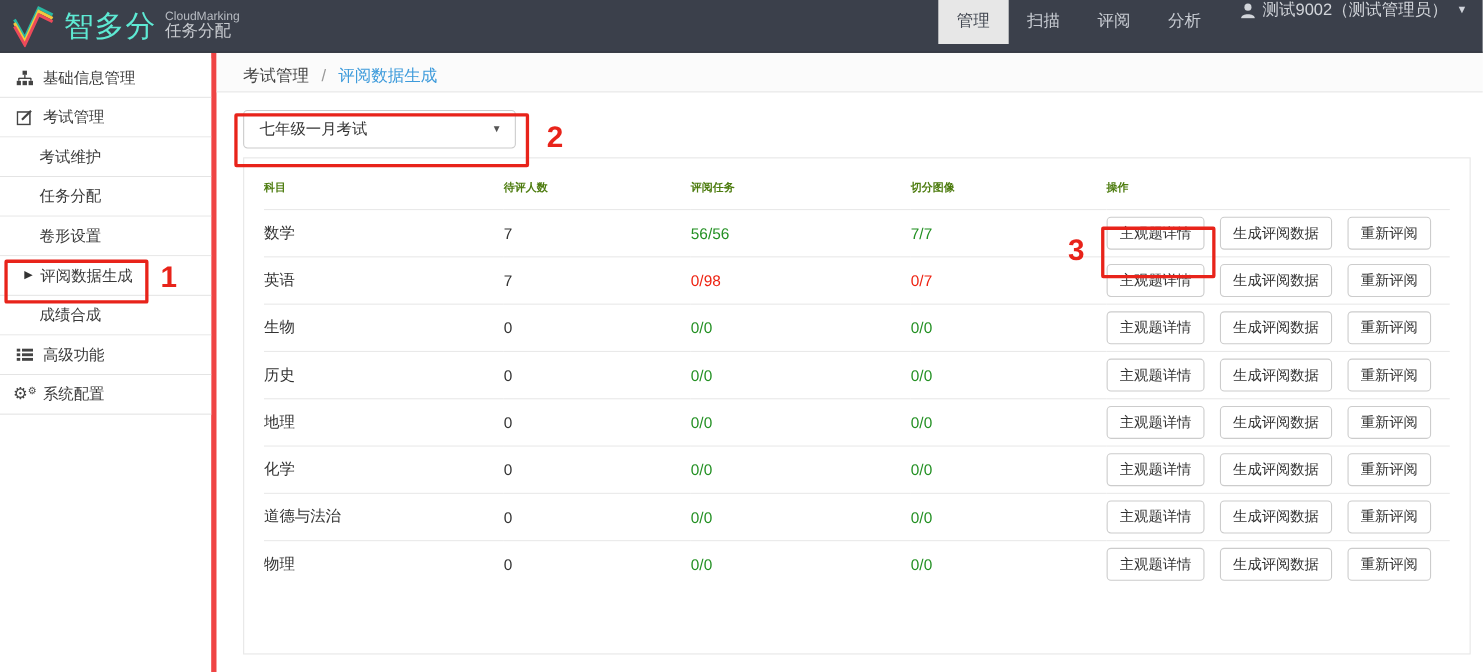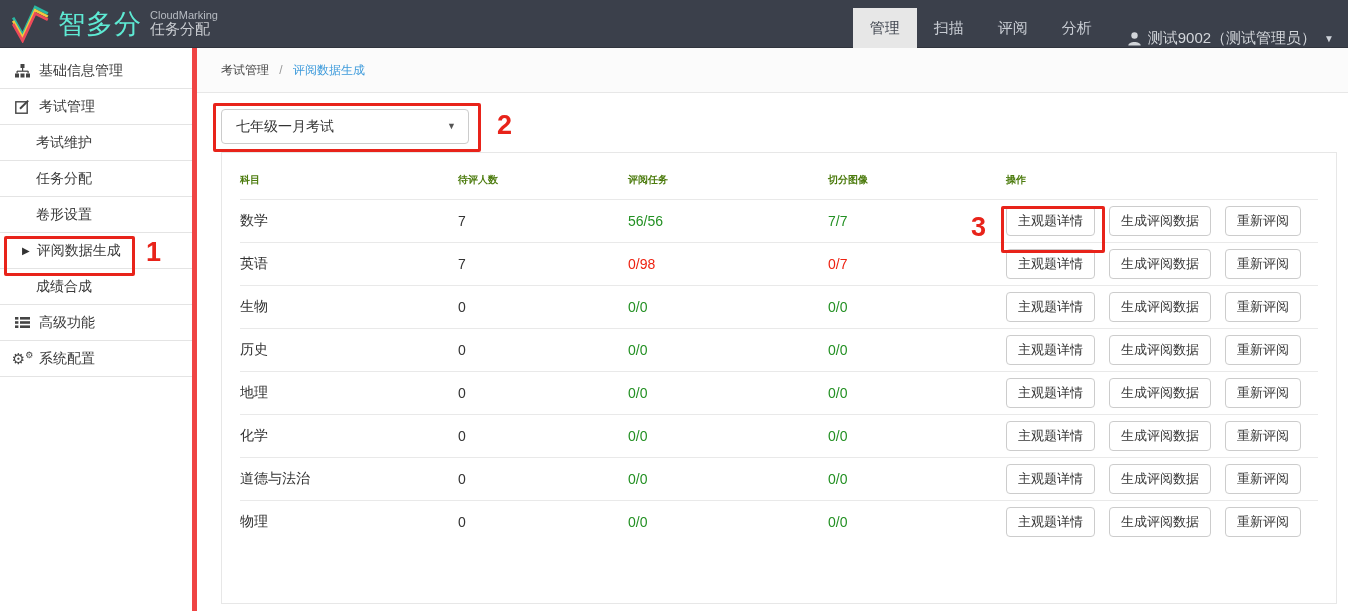--- a/index.html
+++ b/index.html
@@ -8,21 +8,21 @@
 
   
   .topbar { position:relative; height:48px; background:#3b404b; display:flex;
     align-items:center; justify-content:space-between; border-bottom:1px solid #30343d; }
   .brand { display:flex; align-items:center; padding-left:10px; }
   .brand-mark { width:42px; height:38px; margin-right:6px; }
   .brand-name { font-size:27px; color:#5eead4; letter-spacing:1px; }
   .brand-sub { margin-left:8px; line-height:1.05; }
   .brand-sub .en { font-size:11px; color:#b7bbc2; display:block; }
   .brand-sub .cn { font-size:15px; color:#c9ccd1; display:block; }
-  .topnav { display:flex; align-items:flex-end; height:48px; padding-right:14px; }
+  .topnav { display:flex; align-items:flex-start; height:48px; padding-right:14px; }
   .tab { height:40px; line-height:40px; margin-top:0; padding:0 17px; font-size:15px;
     color:#c8ccd3; cursor:pointer; }
   .tab.active { background:#e7e7e7; color:#434852; }
   .usermenu { display:flex; align-items:center; margin-left:18px; color:#d2d5da;
     font-size:15px; cursor:pointer; }
   .usermenu svg { margin-right:6px; }
   .caret-down { font-size:10px; color:#cfd3da; margin-left:8px; }
 
   
   .layout { display:flex; height:563px; }
@@ -31,22 +31,22 @@
     font-size:14px; color:#3a3a3a; border-bottom:1px solid #e4e4e4; cursor:pointer;
     background:#fff; }
   .side-item .ic { width:17px; margin-right:8px; color:#444; display:inline-flex;
     justify-content:center; }
   .side-item.sub { padding-left:36px; }
   .side-item.sub.active { padding-left:22px; }
   .caret-right { font-size:10px; color:#333; margin-right:7px; }
   .gears { font-size:15px; line-height:1; color:#444; }
 
   .main { flex:1; background:#fff; }
-  .breadcrumb-bar { height:45px; line-height:44px; background:#fbfbfb;
-    border-bottom:1px solid #e7e7e7; padding-left:24px; font-size:12px; color:#444; }
+  .breadcrumb-bar { height:36px; line-height:44px; background:#fbfbfb;
+    border-bottom:1px solid #e7e7e7; padding-left:24px; font-size:15px; color:#444; }
   .breadcrumb-bar .sep { color:#999; margin:0 7px; }
   .breadcrumb-bar .current { color:#3e9bdb; cursor:pointer; }
 
   .content { padding:16px 10px 0 24px; }
   .select-box { position:relative; width:248px; height:35px; border:1px solid #ccc;
     border-radius:4px; background:#fff; font-size:14px; color:#333; line-height:33px;
     padding-left:14px; cursor:pointer; }
   .select-box .sel-caret { position:absolute; right:12px; top:0; font-size:9px; color:#555; }
 
   .card { margin-top:8px; width:1116px; border:1px solid #e7e7e7; background:#fff;

